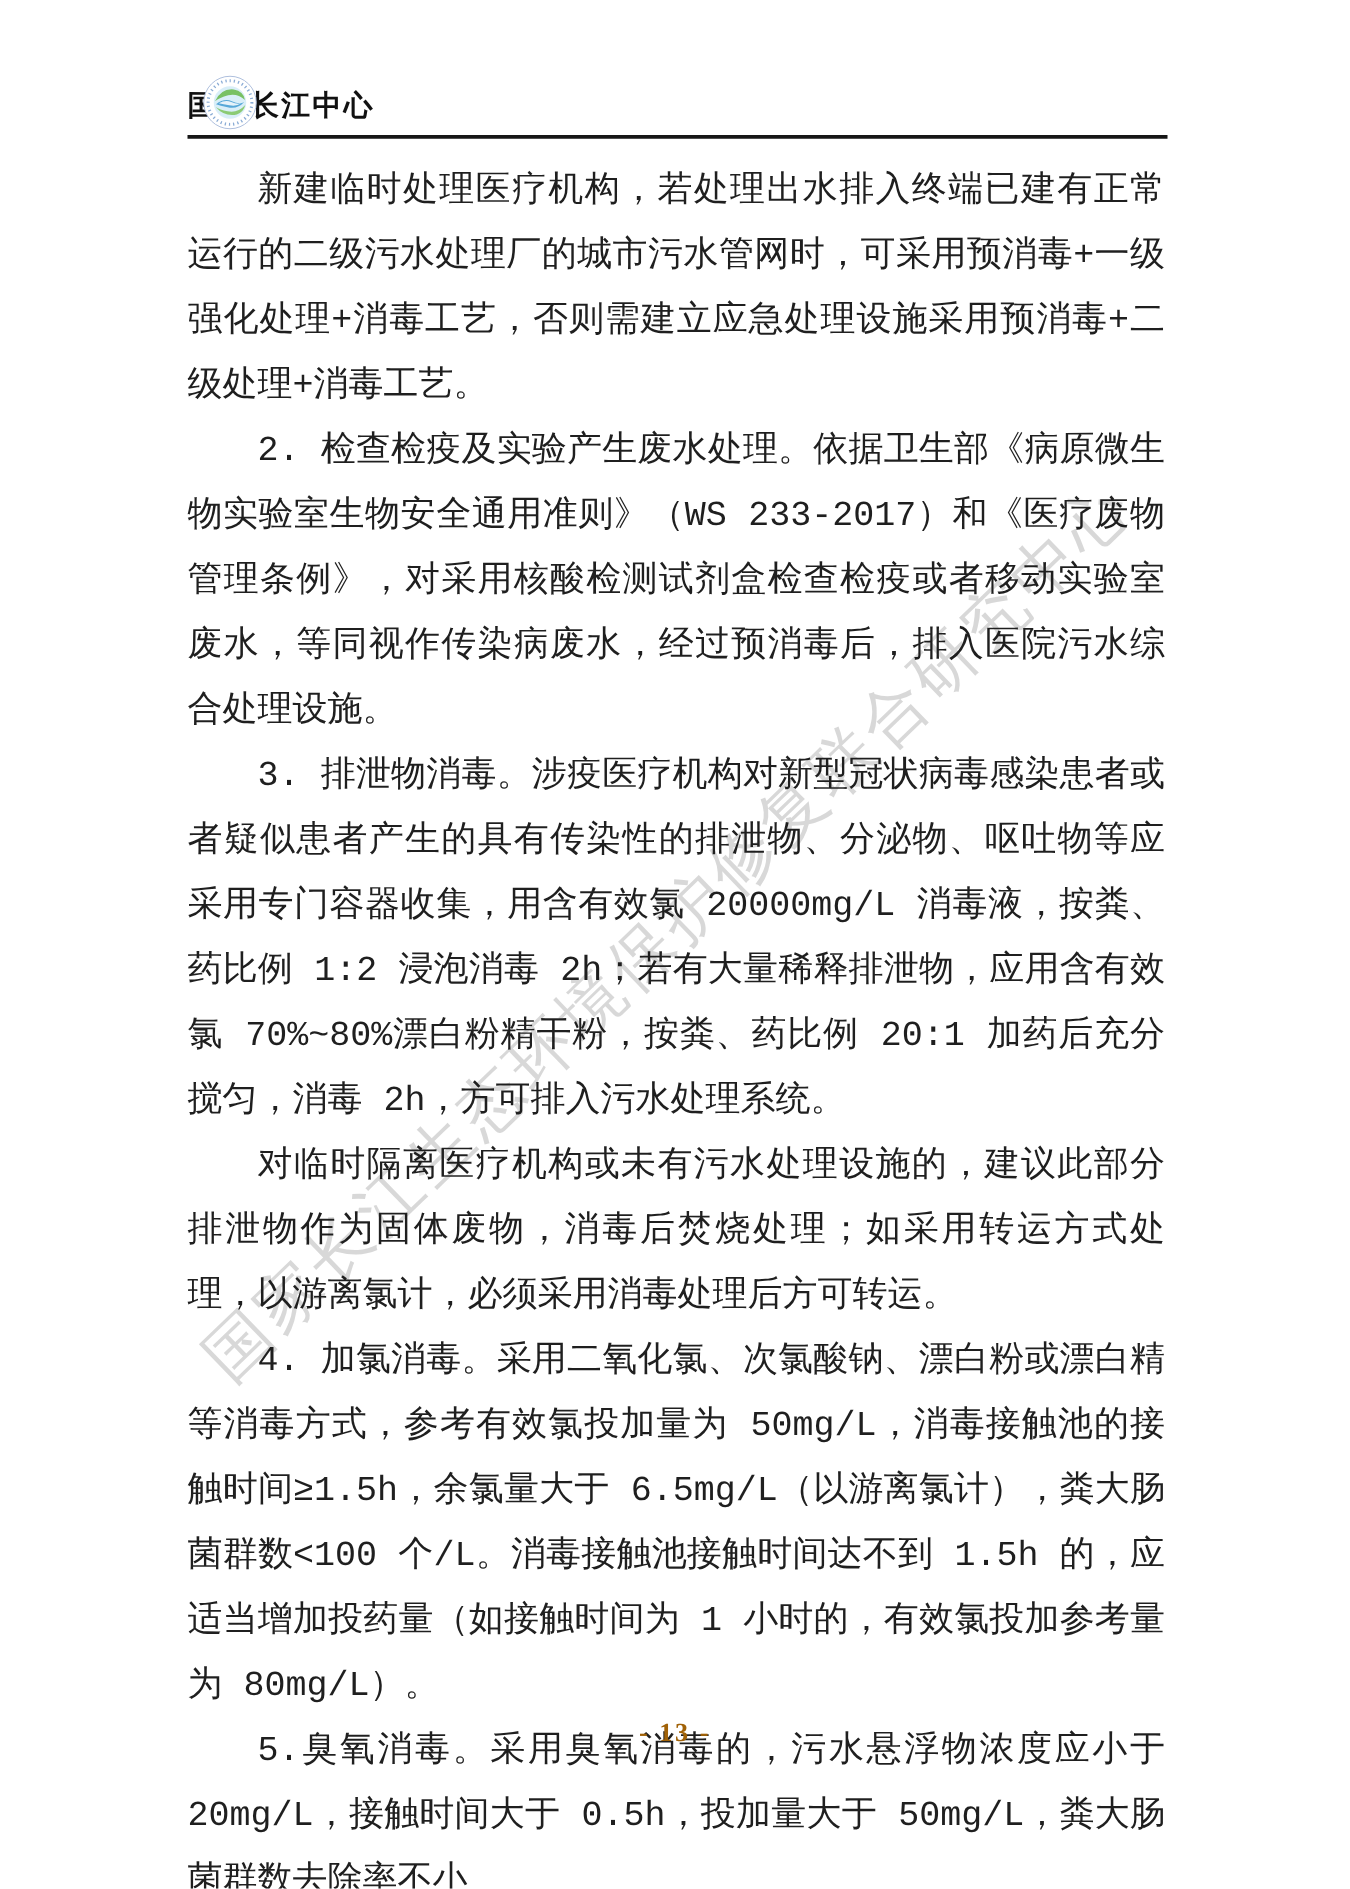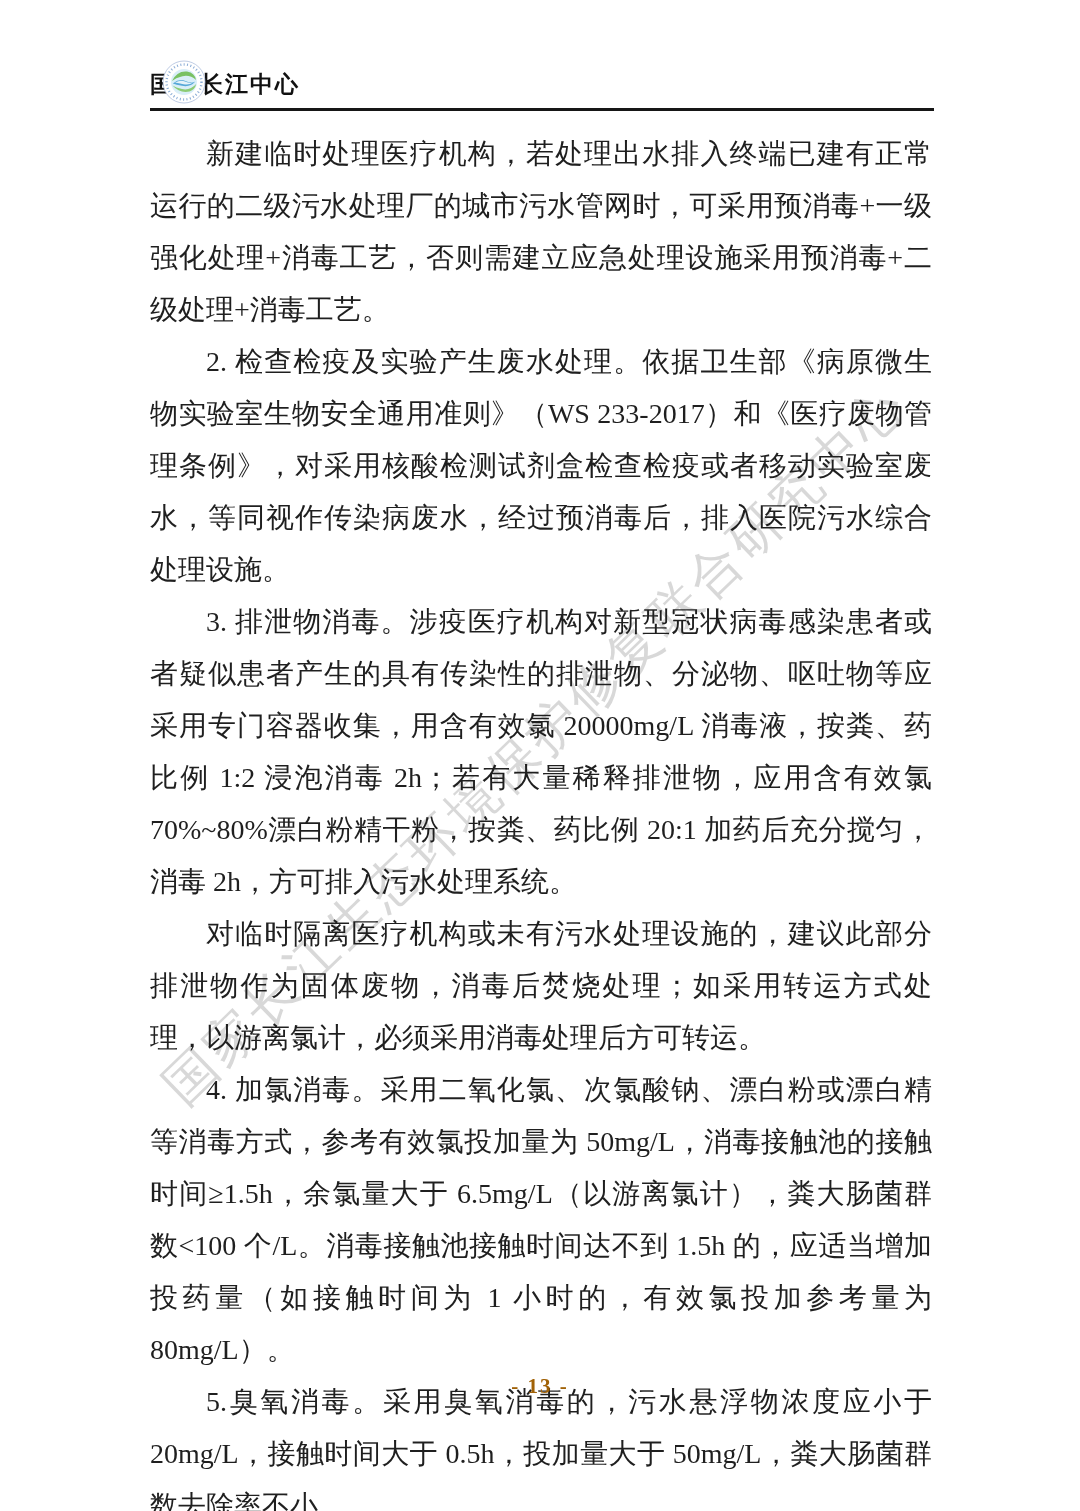--- a/index.html
+++ b/index.html
@@ -64,20 +64,21 @@
     top: 128px;
     width: 782px;
     z-index: 2;
     font-size: 28px;
     line-height: 52px;
     text-align: justify;
   }
   .doc-body p {
     margin: 0;
     text-indent: 2em;
+    font-family: Liberation Mono, monospace;
   }
   
   .footer {
     position: absolute;
     left: 0;
     top: 1374px;
     width: 100%;
     text-align: center;
     z-index: 2;
   }

